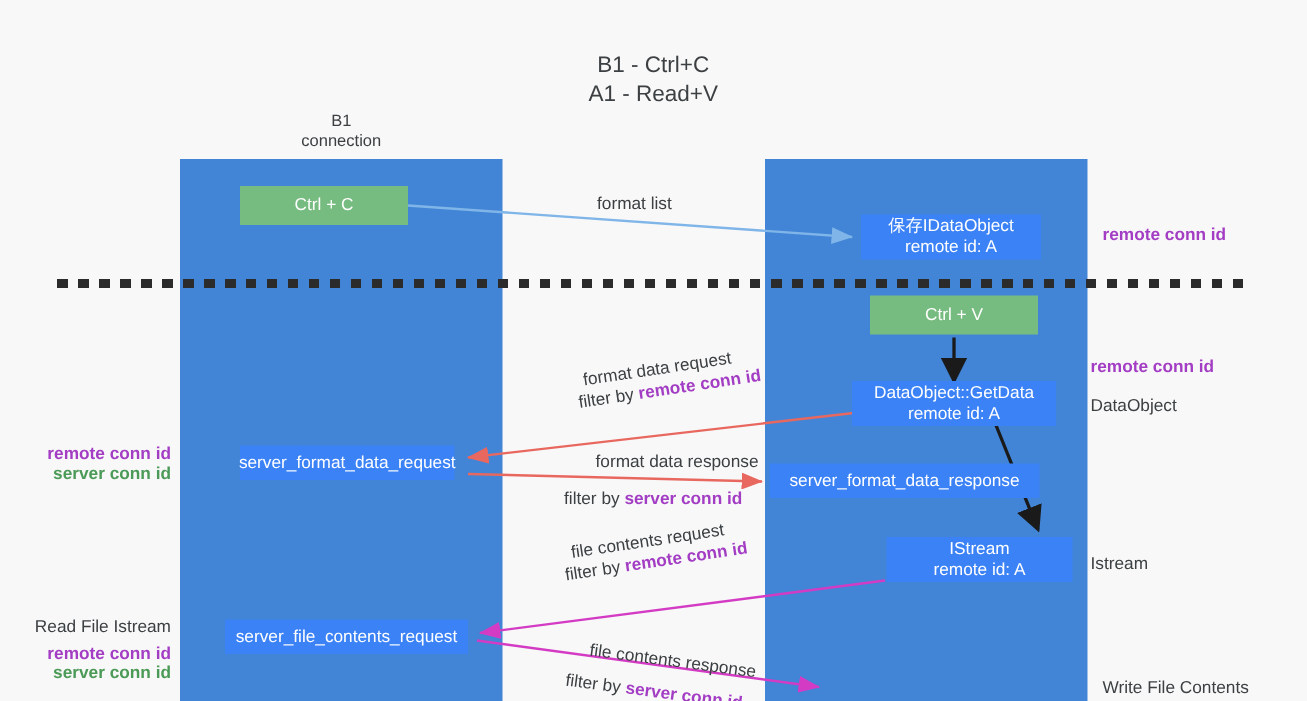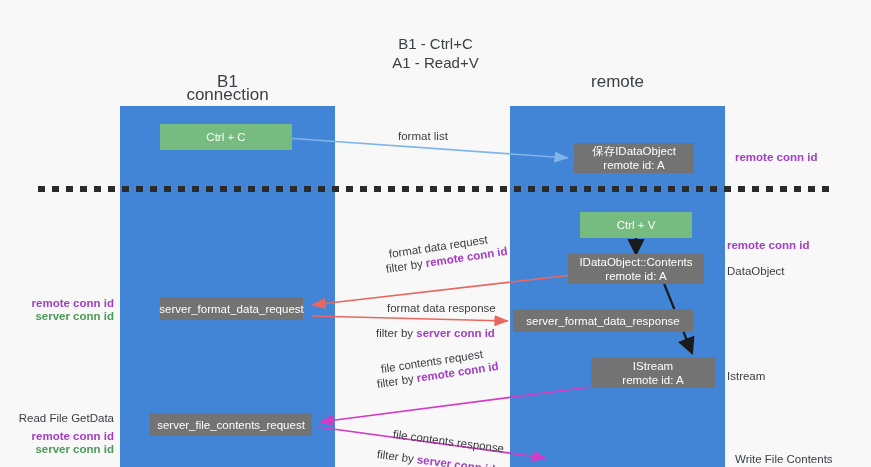--- a/index.html
+++ b/index.html
@@ -22,21 +22,21 @@
   .title {
     top: 6px; left: 0; width: 871px;
     text-align: center;
     font-size: 15px;
     color: #3c4043;
     line-height: 19px;
   }
 
   
   .col-head {
-    font-size: 17px;
+    font-size: 11px;
     color: #3c4043;
     text-align: center;
     line-height: 13px;
   }
   #head-b1 { top: 47px; left: 120px; width: 215px; }
   #head-a1 { top: 47px; left: 510px; width: 215px; }
 
   
   .lane {
     background: #4285d6;
@@ -60,21 +60,21 @@
     flex-direction: column;
     align-items: center;
     justify-content: center;
     color: #ffffff;
     font-size: 11.5px;
     line-height: 14px;
     text-align: center;
     padding: 2px 4px;
   }
   .box.green  { background: #76bb7f; }
-  .box.orange { background: #737373; }
+  .box.orange { background: #3b82f6; }
   .box .l2 { display: block; }
 
   
   .lbl {
     font-size: 11.5px;
     color: #3c4043;
     line-height: 15px;
     white-space: nowrap;
   }
   .lbl.purple { color: #a33ec4; font-weight: bold; }
@@ -100,21 +100,20 @@
   <div class="abs title">
     <div>B1 - Ctrl+C</div>
     <div>A1 - Read+V</div>
   </div>
 
   <div class="abs col-head" id="head-b1">
     <div>B1</div>
     <div>connection</div>
   </div>
   <div class="abs col-head" id="head-a1">
-    <div>remote</div>
   </div>
 
   <div class="abs lane" id="lane-b1"></div>
   <div class="abs lane" id="lane-a1"></div>
 
   <svg class="overlay">
     <defs>
       <marker id="ah-blue" markerWidth="9" markerHeight="7" refX="8.5" refY="3.5" orient="auto">
         <polygon points="0,0 9,3.5 0,7" fill="#7fb5e8"></polygon>
       </marker>
@@ -137,35 +136,35 @@
 
     <line x1="312" y1="288" x2="508" y2="293" stroke="#e8685f" stroke-width="1.6" marker-end="url(#ah-red)"></line>
 
     <line x1="663" y1="253" x2="692" y2="325" stroke="#1a1a1a" stroke-width="2.2" marker-end="url(#ah-black)"></line>
 
     <line x1="590" y1="359" x2="320" y2="394" stroke="#d43bc4" stroke-width="1.6" marker-end="url(#ah-mag)"></line>
 
     <line x1="318" y1="399" x2="546" y2="430" stroke="#d43bc4" stroke-width="1.6" marker-end="url(#ah-mag)"></line>
   </svg>
 
-  <div class="abs box green" style="left:160px;top:96px;width:132px;height:26px;">
+  <div class="abs box green" style="left:160px;top:96px;width:112px;height:26px;">
     <span>Ctrl + C</span>
   </div>
 
   <div class="abs box orange" style="left:574px;top:115px;width:120px;height:30px;">
     <span>保存IDataObject</span>
     <span class="l2">remote id: A</span>
   </div>
 
-  <div class="abs box green" style="left:580px;top:184px;width:112px;height:26px;">
+  <div class="abs box green" style="left:580px;top:169px;width:112px;height:26px;">
     <span>Ctrl + V</span>
   </div>
 
   <div class="abs box orange" style="left:568px;top:226px;width:136px;height:30px;">
-    <span>IDataObject::Contents</span>
+    <span>DataObject::GetData</span>
     <span class="l2">remote id: A</span>
   </div>
 
   <div class="abs box orange" style="left:160px;top:269px;width:143px;height:23px;">
     <span>server_format_data_request</span>
   </div>
 
   <div class="abs box orange" style="left:513px;top:281px;width:180px;height:23px;">
     <span>server_format_data_response</span>
   </div>
@@ -178,40 +177,40 @@
   <div class="abs box orange" style="left:150px;top:385px;width:162px;height:23px;">
     <span>server_file_contents_request</span>
   </div>
 
 
   <div class="abs lbl" style="left:398px;top:101px;">format list</div>
 
   <div class="abs lbl rot-up" style="left:389px;top:219px;">format data request</div>
   <div class="abs lbl rot-up" style="left:386px;top:234px;"><span>filter by </span><span class="kw-purple">remote conn id</span></div>
 
-  <div class="abs lbl" style="left:387px;top:273px;">format data response</div>
+  <div class="abs lbl" style="left:397px;top:273px;">format data response</div>
   <div class="abs lbl" style="left:376px;top:298px;"><span>filter by </span><span class="kw-purple">server conn id</span></div>
 
   <div class="abs lbl rot-up" style="left:381px;top:334px;">file contents request</div>
   <div class="abs lbl rot-up" style="left:377px;top:349px;"><span>filter by </span><span class="kw-purple">remote conn id</span></div>
 
   <div class="abs lbl rot-dn" style="left:393px;top:399px;">file contents response</div>
   <div class="abs lbl rot-dn" style="left:377px;top:419px;"><span>filter by </span><span class="kw-purple">server conn id</span></div>
 
   <div class="abs lbl purple" style="left:735px;top:122px;">remote conn id</div>
 
   <div class="abs lbl purple" style="left:727px;top:210px;">remote conn id</div>
   <div class="abs lbl" style="left:727px;top:236px;">DataObject</div>
 
   <div class="abs lbl" style="left:727px;top:341px;">Istream</div>
 
   <div class="abs lbl" style="left:735px;top:424px;">Write File Contents</div>
 
   <div class="abs lbl purple right" style="left:0px;top:268px;width:114px;">remote conn id</div>
   <div class="abs lbl green right" style="left:0px;top:281px;width:114px;">server conn id</div>
 
-  <div class="abs lbl right" style="left:0px;top:383px;width:114px;">Read File GetData</div>
+  <div class="abs lbl right" style="left:0px;top:383px;width:114px;">Read File Istream</div>
   <div class="abs lbl purple right" style="left:0px;top:401px;width:114px;">remote conn id</div>
   <div class="abs lbl green right" style="left:0px;top:414px;width:114px;">server conn id</div>
 
   <div class="abs" id="divider"></div>
 
 </div>
 
 </body></html>

